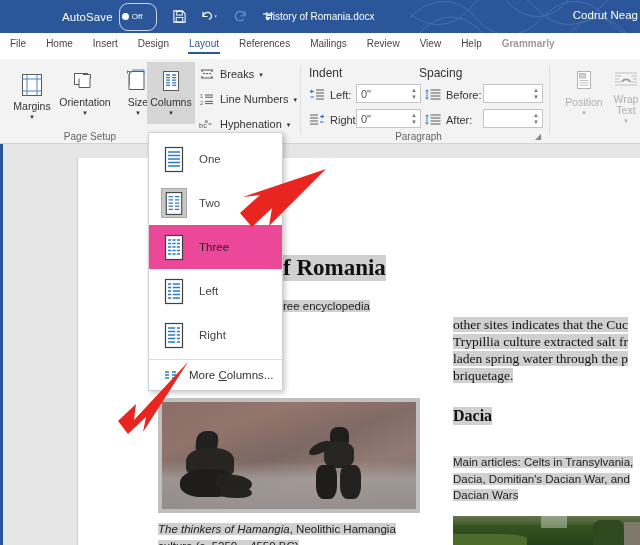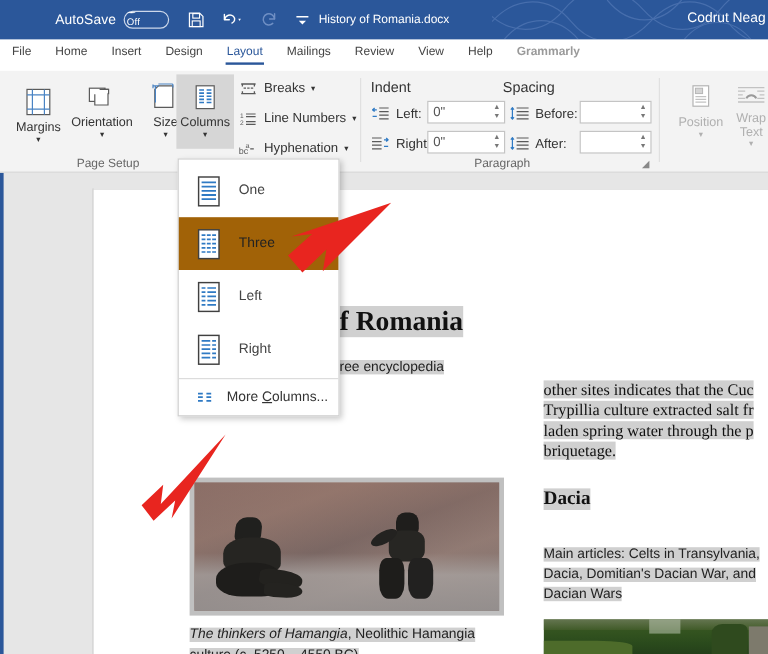--- a/index.html
+++ b/index.html
@@ -26,25 +26,25 @@
     overflow: hidden;
   }
   .tb-squiggle {
     position: absolute; right: 0; top: 0; width: 230px; height: 33px;
     opacity: .35; pointer-events: none;
   }
   .autosave-wrap {
     display: flex; align-items: center; gap: 6px;
     margin-left: 46px;
   }
-  .autosave-label { font-size: 11.5px; letter-spacing: .1px; }
+  .autosave-label { font-size: 11.5px; letter-spacing: .1px; margin-left: 16px; }
   .toggle {
-    width: 38px; height: 15px; border-radius: 9px;
+    width: 38px; height: 28px; border-radius: 9px;
     border: 1.2px solid #cdd8ea; background: #2b579a;
-    display: flex; padding: 0 2px; gap: 3px; flex-direction: column;
+    display: flex; align-items: center; padding: 0 2px; gap: 3px;
   }
   .toggle .knob { width: 7px; height: 7px; border-radius: 50%; background: #ffffff; }
   .toggle .tg-text { font-size: 8px; color: #ffffff; letter-spacing: .2px; }
   .qat { display: flex; align-items: center; gap: 11px; margin-left: 14px; }
   .qat-btn { width: 17px; height: 17px; display: flex; align-items: center; justify-content: center; }
   .qat-btn svg { display: block; }
   .doc-title {
     position: absolute; left: 0; top: 0; width: 640px; height: 33px;
     display: flex; align-items: center; justify-content: center;
     font-size: 10px; pointer-events: none;
@@ -180,21 +180,21 @@
     background: #ffffff;
     border: 1px solid #d0d0d0;
     box-shadow: 2px 2px 5px rgba(0,0,0,.22);
     z-index: 40;
     padding: 4px 0 0 0;
   }
   .dd-item {
     height: 44px; display: flex; align-items: center; gap: 12px;
     padding-left: 12px; font-size: 11.5px; color: #444444;
   }
-  .dd-item.hover { background: #a16207; }
+  .dd-item.hover { background: #ec4899; }
   .dd-icon {
     width: 26px; height: 30px; display: flex; align-items: center; justify-content: center;
   }
   .dd-icon.selected {
     background: #c8c8c8; border: 1px solid #a8a8a8;
   }
   .dd-sep { height: 1px; background: #dcdcdc; margin: 2px 0 0 0; }
   .dd-more {
     height: 30px; display: flex; align-items: center; gap: 10px;
     padding-left: 14px; font-size: 11.5px; color: #333333;
@@ -265,20 +265,21 @@
     </div>
     <div class="user-name">Codrut Neag</div>
   </div>
 
   <div class="tabstrip">
     <div class="tab">File</div>
     <div class="tab">Home</div>
     <div class="tab">Insert</div>
     <div class="tab">Design</div>
     <div class="tab active">Layout</div>
+    <div class="tab">References</div>
     <div class="tab">Mailings</div>
     <div class="tab">Review</div>
     <div class="tab">View</div>
     <div class="tab">Help</div>
     <div class="tab muted">Grammarly</div>
   </div>
 
   <div class="ribbon">
 
     <div class="group" style="left:0; width:300px;">
@@ -547,20 +548,32 @@
         <svg width="22" height="27" viewBox="0 0 22 27">
             <rect x="2.5" y="1.5" width="17" height="24" fill="#ffffff" stroke="#404040" stroke-width="1.2"></rect>
             <g stroke="#2f7ac4" stroke-width="1.5">
               <path d="M5 6 h12 M5 9.5 h12 M5 13 h12 M5 16.5 h12 M5 20 h12"></path>
             </g>
           </svg>
       </span>
       <span>One</span>
     </div>
 
+    <div class="dd-item">
+      <span class="dd-icon selected">
+        <svg width="20" height="25" viewBox="0 0 22 27">
+            <rect x="2.5" y="1.5" width="17" height="24" fill="#ffffff" stroke="#404040" stroke-width="1.2"></rect>
+            <g stroke="#2f7ac4" stroke-width="1.4">
+              <path d="M5 6 h5 M5 9.5 h5 M5 13 h5 M5 16.5 h5 M5 20 h5"></path>
+              <path d="M12 6 h5 M12 9.5 h5 M12 13 h5 M12 16.5 h5 M12 20 h5"></path>
+            </g>
+          </svg>
+      </span>
+      <span>Two</span>
+    </div>
 
     <div class="dd-item hover">
       <span class="dd-icon">
         <svg width="22" height="27" viewBox="0 0 22 27">
             <rect x="2.5" y="1.5" width="17" height="24" fill="#ffffff" stroke="#404040" stroke-width="1.2"></rect>
             <g stroke="#2f7ac4" stroke-width="1.4">
               <path d="M5 6 h3.2 M5 9.5 h3.2 M5 13 h3.2 M5 16.5 h3.2 M5 20 h3.2"></path>
               <path d="M9.4 6 h3.2 M9.4 9.5 h3.2 M9.4 13 h3.2 M9.4 16.5 h3.2 M9.4 20 h3.2"></path>
               <path d="M13.8 6 h3.2 M13.8 9.5 h3.2 M13.8 13 h3.2 M13.8 16.5 h3.2 M13.8 20 h3.2"></path>
             </g>

